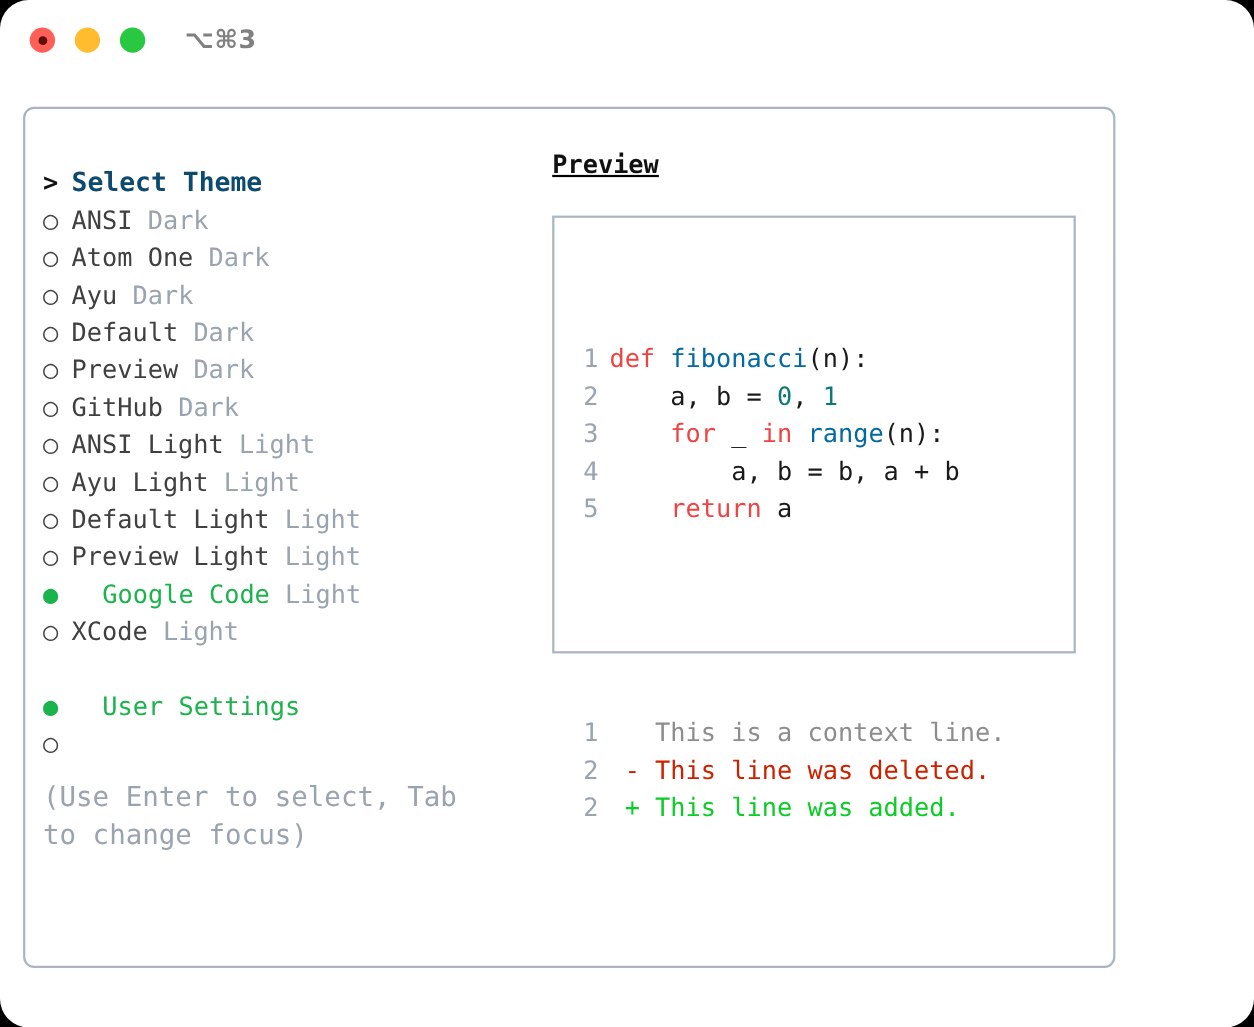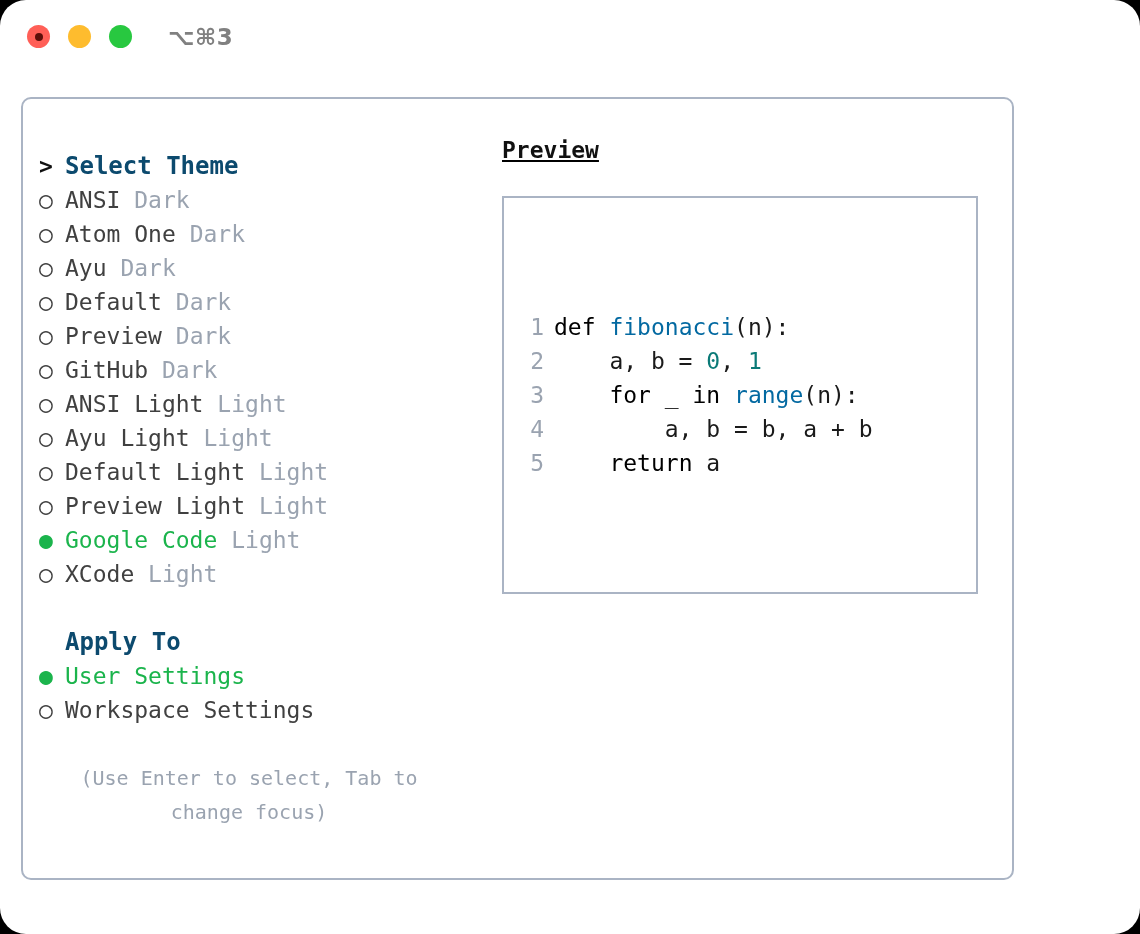--- a/index.html
+++ b/index.html
@@ -109,34 +109,33 @@
   .marker-dot-on   { color: #1bb44c; }
   .marker-dot-off  { color: #444444; }
   .marker-blank    { color: transparent; }
 
   .heading {
     font-weight: bold;
     color: #0c4a6e;
     font-size: 24px;
   }
   .label-normal   { color: #404040; }
-  .label-selected { color: #1bb44c; }
+  .label-selected { color: #1bb44c; margin-left: 28px; }
   .variant        { color: #9aa3b0; }
   .sp             { color: transparent; }
 
   .section-gap { height: 34px; }
 
   .hint {
-    margin-top: 34px;
-    font-size: 20px;
+    margin-top: 14px;
+    font-size: 25px;
     line-height: 34px;
     color: #9aa3b0;
     width: 420px;
     white-space: normal;
-    text-align: center;
   }
 
   
   .right-col {
     position: absolute;
     left: 479px;
     top: 34px;
     width: 490px;
     text-decoration: underline;
   }
@@ -166,21 +165,21 @@
   .code-line { display: block; }
   .lineno {
     display: inline-block;
     width: 28px;
     text-align: right;
     color: #9aa3b0;
     margin-right: 10px;
   }
   .blank-line { display: block; height: 34px; }
 
-  .tok-kw    { color: #000000; }
+  .tok-kw    { color: #ef4444; }
   .tok-fn    { color: #0369a1; }
   .tok-num   { color: #0b7a77; }
   .tok-plain { color: #1a1a1a; }
 
   .diff-ctx { color: #8d8d8d; }
   .diff-del { color: #cc2200; }
   .diff-add { color: #0ccc28; }
 </style>
 </head>
 <body>
@@ -215,38 +214,35 @@
           <div class="row"><span class="marker marker-dot-off">○</span><span class="label-normal">ANSI Light</span><span class="sp"> </span><span class="variant">Light</span></div>
           <div class="row"><span class="marker marker-dot-off">○</span><span class="label-normal">Ayu Light</span><span class="sp"> </span><span class="variant">Light</span></div>
           <div class="row"><span class="marker marker-dot-off">○</span><span class="label-normal">Default Light</span><span class="sp"> </span><span class="variant">Light</span></div>
           <div class="row"><span class="marker marker-dot-off">○</span><span class="label-normal">Preview Light</span><span class="sp"> </span><span class="variant">Light</span></div>
           <div class="row"><span class="marker marker-dot-on">●</span><span class="label-selected">Google Code</span><span class="sp"> </span><span class="variant">Light</span></div>
           <div class="row"><span class="marker marker-dot-off">○</span><span class="label-normal">XCode</span><span class="sp"> </span><span class="variant">Light</span></div>
         </div>
 
       <div class="section-gap"></div>
 
-      <div class="row">
-        <span class="marker marker-blank">○</span>
-        <span class="heading">Apply To</span>
-      </div>
 
       <div id="apply-list">
           <div class="row"><span class="marker marker-dot-on">●</span><span class="label-selected">User Settings</span></div>
-          <div class="row"><span class="marker marker-dot-off">○</span><span class="label-normal">Workspace Settings</span></div>
+          <div class="row"><span class="marker marker-dot-off">○</span></div>
         </div>
 
       <div class="hint">(Use Enter to select, Tab to change focus)</div>
     </div>
 
     <div class="right-col">
       <div class="preview-title">Preview</div>
 
       <div class="preview-box">
         <div class="code">
           <div id="code-block"><span class="code-line"><span class="lineno">1</span><span class="tok-kw">def</span><span class="tok-plain"> </span><span class="tok-fn">fibonacci</span><span class="tok-plain">(n):</span></span><span class="code-line"><span class="lineno">2</span><span class="tok-plain">    a, b = </span><span class="tok-num">0</span><span class="tok-plain">, </span><span class="tok-num">1</span></span><span class="code-line"><span class="lineno">3</span><span class="tok-plain">    </span><span class="tok-kw">for</span><span class="tok-plain"> _ </span><span class="tok-kw">in</span><span class="tok-plain"> </span><span class="tok-fn">range</span><span class="tok-plain">(n):</span></span><span class="code-line"><span class="lineno">4</span><span class="tok-plain">        a, b = b, a + b</span></span><span class="code-line"><span class="lineno">5</span><span class="tok-plain">    </span><span class="tok-kw">return</span><span class="tok-plain"> a</span></span></div>
           <span class="blank-line"></span>
+          <div id="diff-block"><span class="code-line"><span class="lineno">1</span><span class="diff-ctx">   This is a context line.</span></span><span class="code-line"><span class="lineno">2</span><span class="diff-del"> - This line was deleted.</span></span><span class="code-line"><span class="lineno">2</span><span class="diff-add"> + This line was added.</span></span></div>
         </div>
       </div>
     </div>
 
   </div>
 </div>
 
 </body></html>

